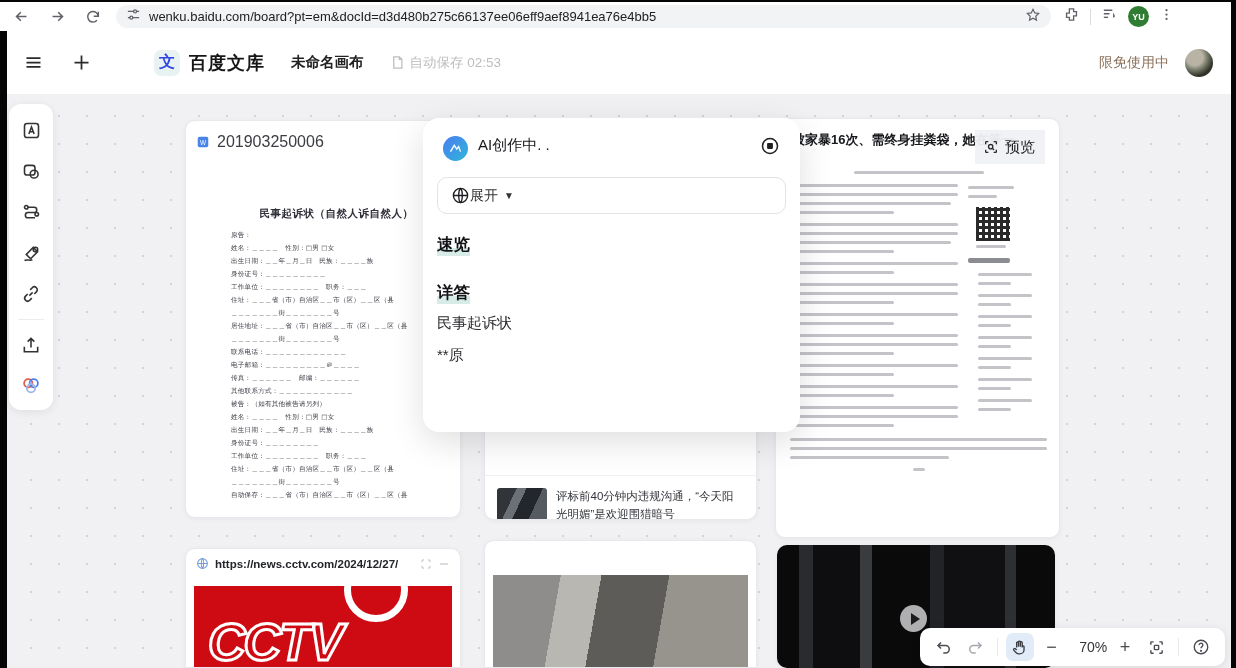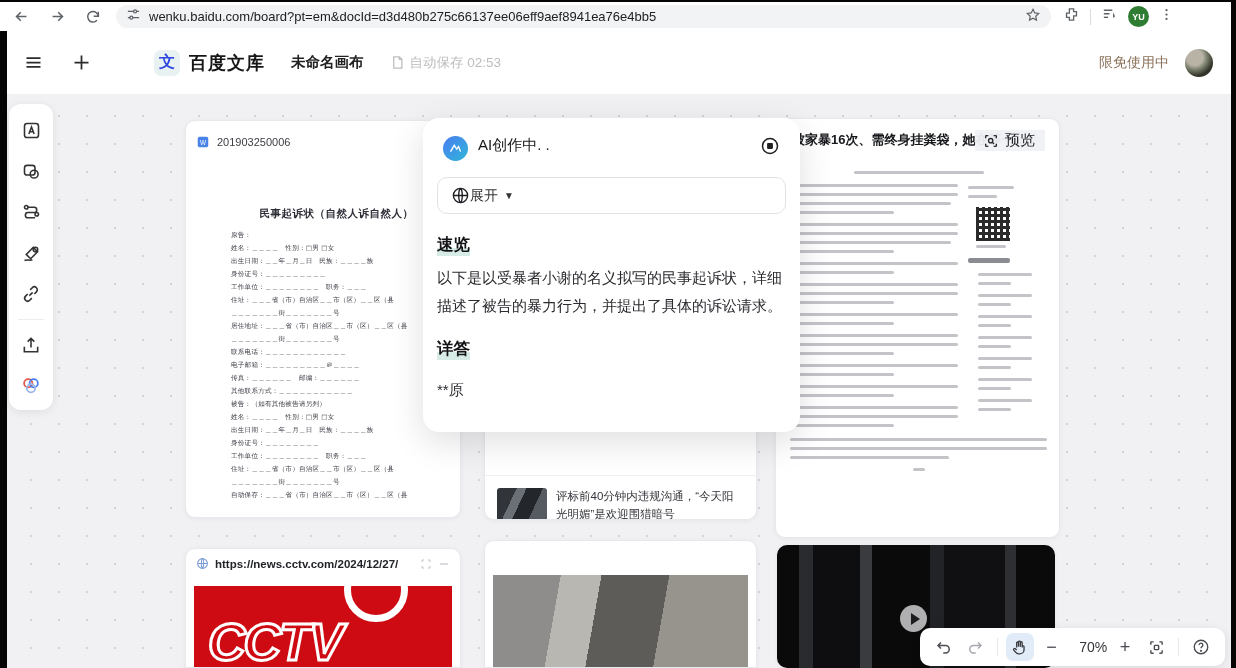--- a/index.html
+++ b/index.html
@@ -41,21 +41,21 @@
   .tool-div { width:26px; height:1px; background:#ececec; }
 
   
   .card { position:absolute; background:#fff; border:1px solid #e9e9ed; border-radius:10px; box-shadow:0 1px 5px rgba(0,0,0,.05); overflow:hidden; }
   .card-hd { display:flex; align-items:center; padding:8px 10px 4px; }
   .url-lbl { font-size:11.5px; font-weight:bold; color:#23252a; margin-left:6px; white-space:nowrap; overflow:hidden; flex:1; }
   .hd-mini { display:flex; gap:6px; color:#b9bcc2; }
 
   
   .doc-card { left:185px; top:120px; width:276px; height:398px; }
-  .doc-id { font-size:11px; color:#3b3d42; margin-left:7px; flex:1; }
+  .doc-id { font-size:16px; color:#3b3d42; margin-left:7px; flex:1; }
   .scan-btn { width:26px; height:26px; border-radius:7px; background:#f1f2f4; display:flex; align-items:center; justify-content:center; color:#5c5f66; cursor:pointer; }
   .form-page { padding:48px 18px 0 45px; font-family:"DejaVu Serif", serif; color:#3c3c46; }
   .form-title { text-align:center; font-size:10.5px; font-weight:bold; color:#2e2e38; margin-bottom:8px; letter-spacing:.5px; }
   .form-line { font-size:6.6px; line-height:13px; white-space:nowrap; letter-spacing:.2px; }
 
   
   .ai-panel { position:absolute; left:423px; top:118px; width:377px; height:314px; background:#fff; border-radius:16px;
     box-shadow:0 10px 34px rgba(0,0,0,.13); z-index:5; }
   .ai-hd { display:flex; padding:18px 20px 0; }
   .ai-logo { width:25px; height:25px; border-radius:50%; background:linear-gradient(135deg,#4a7df0,#2fb6d9); display:flex; align-items:center; justify-content:center; }
@@ -67,21 +67,21 @@
   .caret { font-size:10px; color:#333; margin-left:6px; }
   .ai-body { padding:14px 14px 0; }
   .sec-hd { display:inline-block; font-size:16.5px; font-weight:bold; color:#141418;
     background:linear-gradient(rgba(0,0,0,0) 62%, #d7ece6 62%); margin:6px 0 8px; }
   .ai-par { font-size:15px; line-height:1.85; color:#2b2b30; }
   .ai-line { font-size:15px; color:#2b2b30; margin-top:13px; }
 
   
   .article-card { left:775px; top:118px; width:285px; height:420px; }
   .article-title { font-size:13px; font-weight:bold; color:#17181c; padding:12px 12px 6px 16px; white-space:nowrap; overflow:hidden; }
-  .preview-btn { position:absolute; right:14px; top:11px; height:21px; padding:0 10px 0 8px; border-radius:0;
+  .preview-btn { position:absolute; right:14px; top:11px; height:34px; padding:0 10px 0 8px; border-radius:0;
     background:rgba(240,241,244,.95); display:flex; align-items:center; gap:6px; cursor:pointer; z-index:3; }
   .preview-lbl { font-size:15px; color:#1d1d22; }
   .rdoc-page { position:absolute; left:10px; top:44px; right:8px; bottom:0; background:#fff; padding:8px 4px 0 4px; }
   .fl { height:3px; background:#c3c3c8; border-radius:1.5px; margin-bottom:6px; }
   .faux-par { margin-bottom:9px; }
   .rdoc-cols { display:flex; gap:10px; }
   .rdoc-main { width:168px; }
   .rdoc-side { flex:1; padding-top:2px; }
   .qr { width:34px; height:34px; margin:4px 0 4px 8px;
     background:
@@ -455,24 +455,24 @@
     <div class="src-pill">
       <svg width="19" height="19" viewBox="0 0 24 24" fill="none" stroke="#1d1d22" stroke-width="1.7">
           <circle cx="12" cy="12" r="9"></circle>
           <path d="M3 12h18M12 3c3 2.6 3 15.4 0 18M12 3c-3 2.6-3 15.4 0 18"></path>
         </svg>
       <span class="expand-lbl">展开</span>
       <span class="caret">▼</span>
     </div>
     <div class="ai-body">
       <span class="sec-hd">速览</span>
-      <div class="ai-par">以下是以受暴者小谢的名义拟写的民事起诉状，详细描述了被告的暴力行为，并提出了具体的诉讼请求。</div>
       <div style="margin-top:12px">
         <span class="sec-hd">详答</span>
       </div>
+      <div class="ai-line" style="margin-top:2px">民事起诉状</div>
       <div class="ai-line">**原</div>
     </div>
   </div>
 
   <div class="card cctv-card">
     <div class="card-hd">
       <svg width="13" height="13" viewBox="0 0 24 24" fill="none" stroke="#7a9dd6" stroke-width="2">
           <circle cx="12" cy="12" r="9"></circle>
           <path d="M3 12h18M12 3c3 2.6 3 15.4 0 18M12 3c-3 2.6-3 15.4 0 18"></path>
         </svg>

